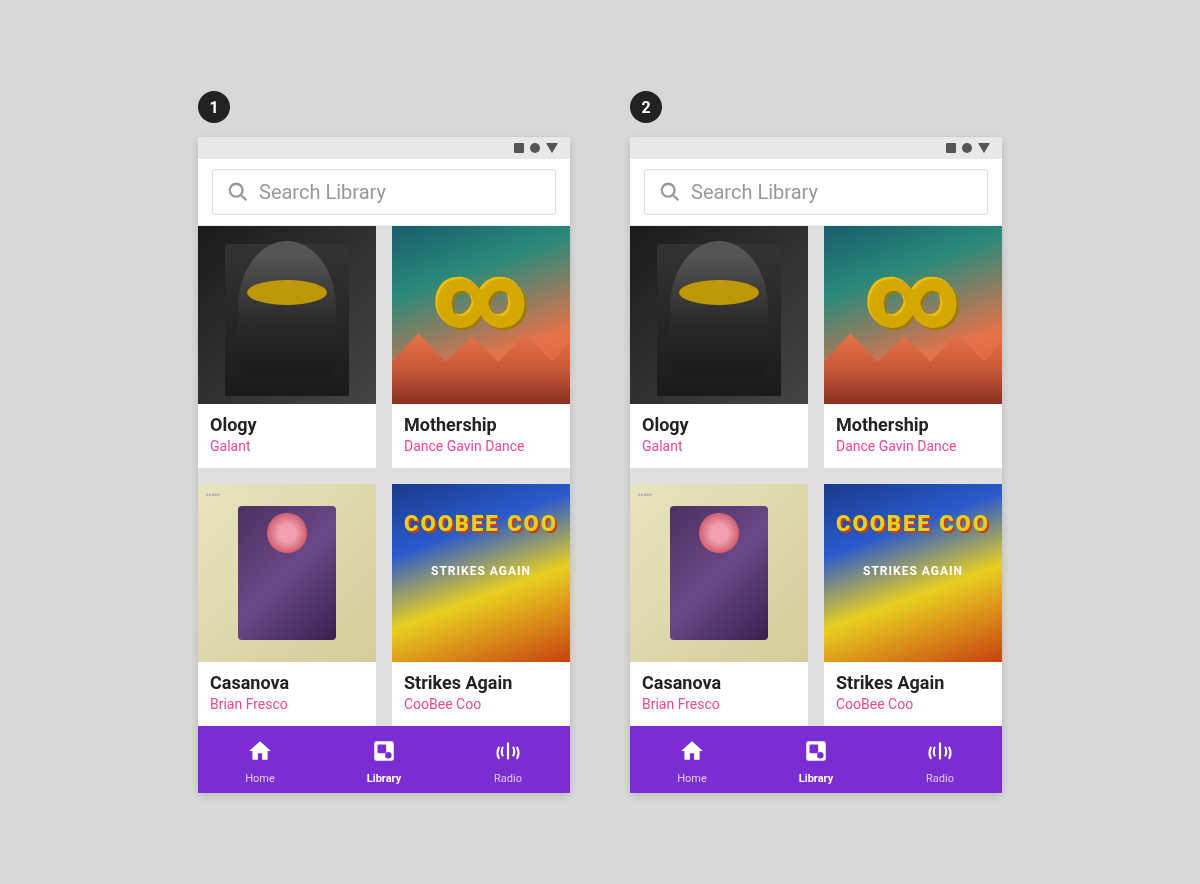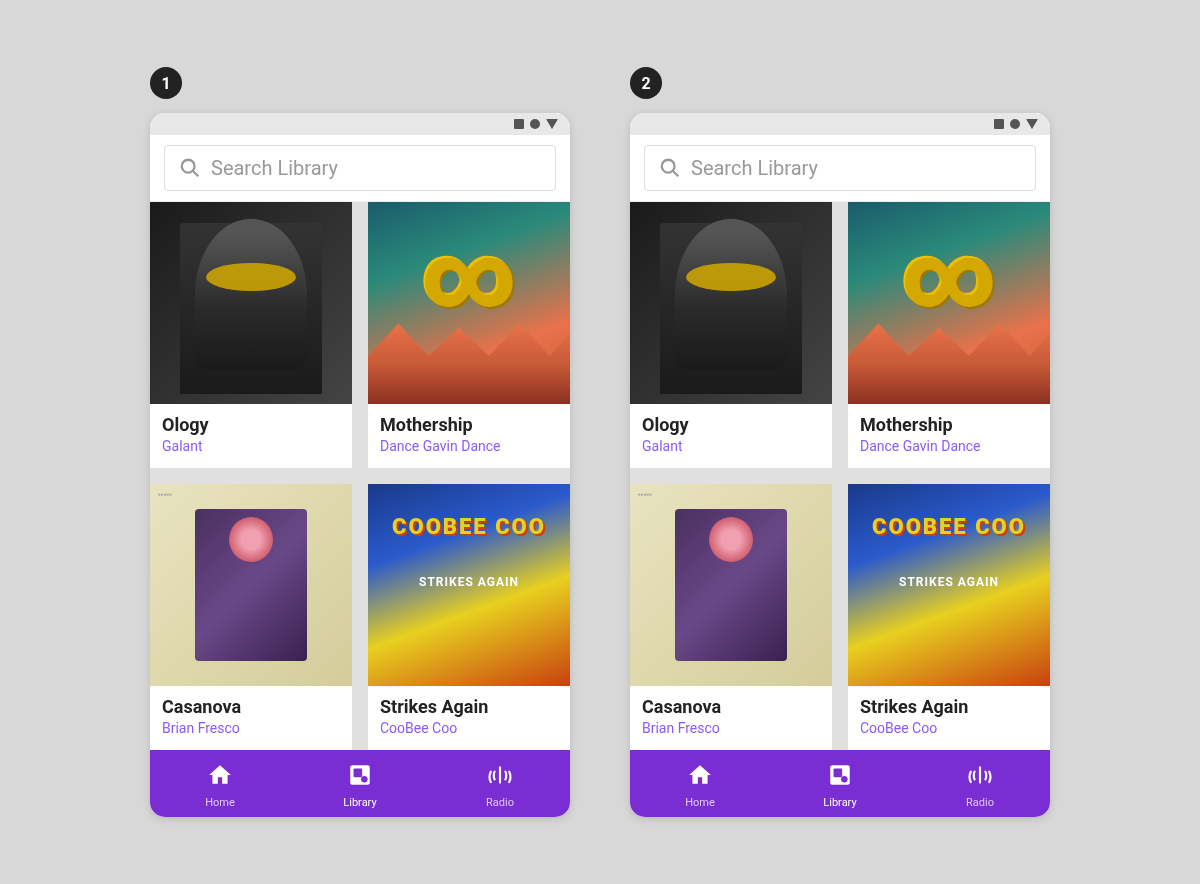--- a/index.html
+++ b/index.html
@@ -27,23 +27,23 @@
       border-radius: 50%;
       display: flex;
       align-items: center;
       justify-content: center;
       font-size: 16px;
       font-weight: bold;
       align-self: flex-start;
       margin-bottom: 4px;
     }
     .phone {
-      width: 420px;
+      width: 372px;
       background: #fff;
-      border-radius: 15px;
+      border-radius: 0;
       box-shadow: 0 2px 8px rgba(0,0,0,0.15);
       display: flex;
       flex-direction: column;
       overflow: hidden;
     }
     .status-bar {
       background: #e8e8e8;
       display: flex;
       justify-content: flex-end;
       align-items: center;
@@ -223,42 +223,42 @@
       padding: 10px 12px 14px;
     }
     .album-title {
       font-size: 18px;
       font-weight: 700;
       color: #222;
       line-height: 1.2;
     }
     .album-artist {
       font-size: 14px;
-      color: #8b5cf6;
+      color: #ec4899;
       margin-top: 2px;
     }
     .bottom-nav {
       background: #7b2dd4;
       display: flex;
       justify-content: space-around;
       align-items: center;
       padding: 12px 0 8px;
     }
     .nav-item {
       display: flex;
       flex-direction: column;
       align-items: center;
       gap: 4px;
       cursor: pointer;
       color: rgba(255,255,255,0.75);
       min-width: 80px;
     }
     .nav-item.active {
       color: #fff;
-      font-weight: 400;
+      font-weight: 700;
       justify-content: center;
     }
     .nav-label {
       font-size: 11px;
     }
     .small-label {
       font-size: 9px;
       color: #888;
       position: absolute;
       top: 4px;

